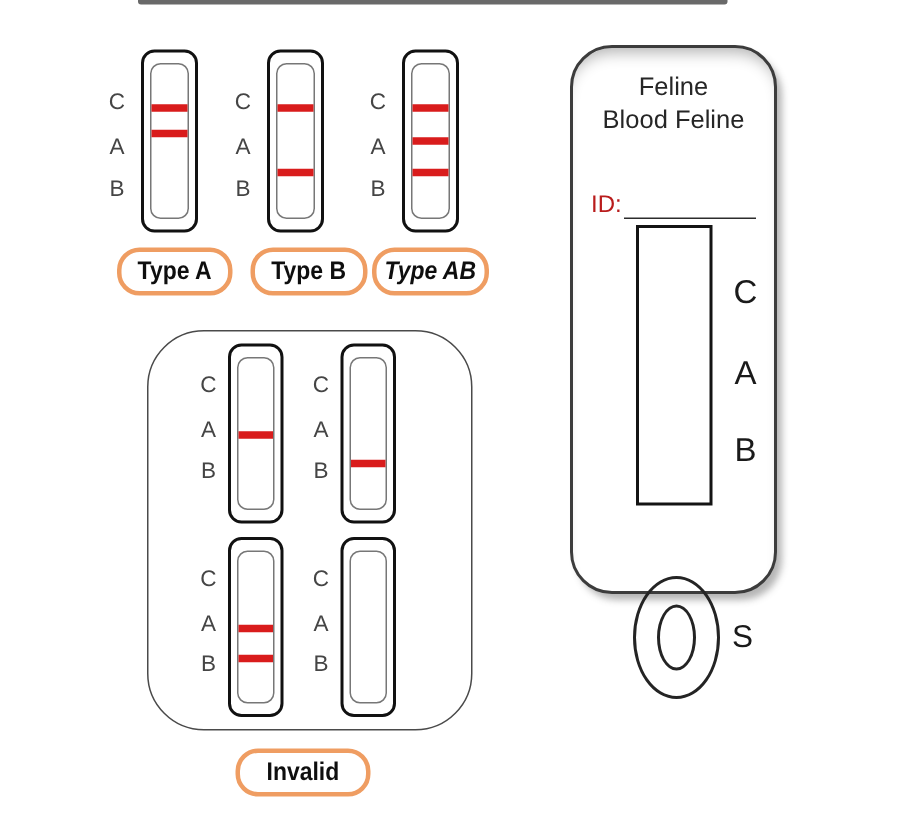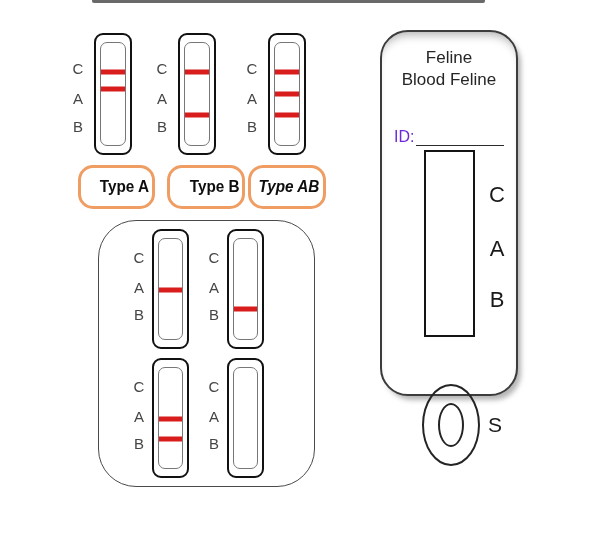--- a/index.html
+++ b/index.html
@@ -24,23 +24,23 @@
 
   .unit-top{width:66px;height:122px;}
   .unit-top .markers{left:0;top:0;width:24px;height:100%;font-size:15px;}
   .unit-top .strip{left:28px;width:38px;height:122px;}
 
   #unit-a{left:66px;top:33px;}
   #unit-b{left:150px;top:33px;}
   #unit-ab{left:240px;top:33px;}
 
   
-  .pill{position:absolute;box-sizing:border-box;height:44px;background:#fff;
+  .pill{position:absolute;box-sizing:border-box;height:32px;background:#fff;
         border:3px solid var(--pill-orange,#ef9d62);border-radius:15px;
-        display:flex;align-items:center;justify-content:flex-end;}
+        display:flex;align-items:center;justify-content:center;}
   .pill span{font-weight:bold;font-size:17px;color:#0e0e0e;
              transform:scaleX(.9);white-space:nowrap;}
   #pill-a{left:78px;top:165px;width:77px;}
   #pill-b{left:167px;top:165px;width:78px;}
   #pill-ab{left:248px;top:165px;width:78px;font-style:italic;}
   #pill-invalid{left:157px;top:499px;width:90px;}
 
   
   #invalid-box{position:absolute;left:98px;top:220px;width:217px;height:267px;
                box-sizing:border-box;border:1.6px solid #4a4a4a;border-radius:38px;}
@@ -54,21 +54,21 @@
 
   
   #device{position:absolute;left:380px;top:30px;width:138px;height:366px;
           box-sizing:border-box;background:#fff;border:2px solid #3c3c3c;
           border-radius:28px;
           box-shadow:4px 5px 5px -1px rgba(90,90,90,.45),
                      inset 0 9px 10px -6px rgba(0,0,0,.30);}
   .device-title{position:absolute;top:15px;left:0;width:100%;text-align:center;
                 font-size:17px;line-height:22px;color:#262626;}
   .id-row{position:absolute;left:12px;right:12px;top:96px;display:flex;
-          align-items:flex-end;font-size:16px;color:#6d28d9;}
+          align-items:flex-end;font-size:16px;color:#b91c1c;}
   .id-line{flex:1;margin-left:2px;height:14px;border-bottom:1.7px solid #2c2c2c;}
   .device-window{position:absolute;left:42px;top:118px;width:51px;height:187px;
                  box-sizing:border-box;border:2.6px solid #141414;background:#fff;}
   .device-markers{position:absolute;left:100px;top:118px;width:30px;height:187px;
                   font-size:22px;}
   .device-markers span{color:#1a1a1a;}
   .well{position:absolute;left:40px;top:352px;width:58px;height:82px;
         box-sizing:border-box;border:2.2px solid #242424;border-radius:50%;
         display:flex;align-items:center;justify-content:center;}
   .well-inner{width:26px;height:44px;box-sizing:border-box;
@@ -178,20 +178,23 @@
           <span style="top: 23%;">C</span>
           <span style="top: 48%;">A</span>
           <span style="top: 71%;">B</span>
         </div>
       <div class="strip">
         <div class="window"></div>
       </div>
     </div>
   </div>
 
+  <div class="pill" id="pill-invalid">
+    <span>Invalid</span>
+  </div>
 
   <div id="device">
     <div class="device-title">
       <div>Feline</div>
       <div>Blood Feline</div>
     </div>
     <div class="id-row">
       <span>ID:</span>
       <span class="id-line"></span>
     </div>

